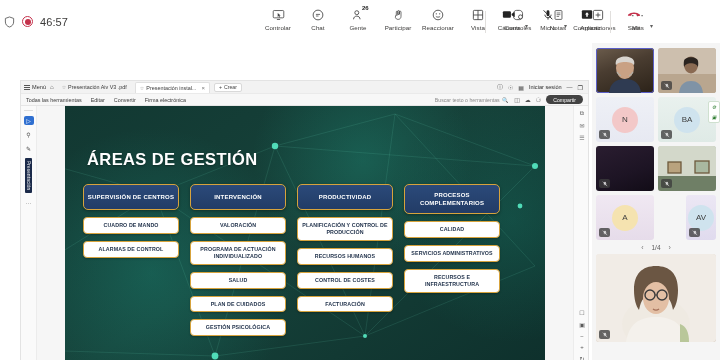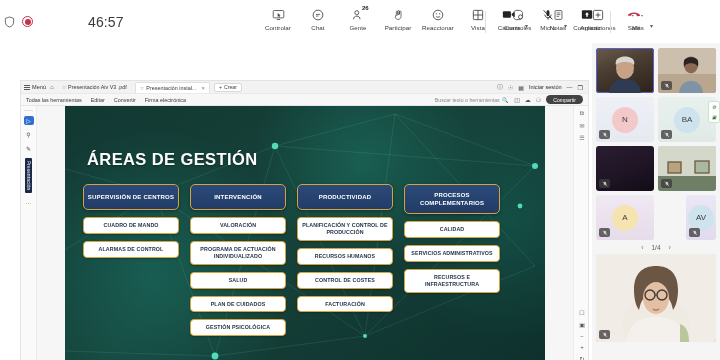--- a/index.html
+++ b/index.html
@@ -15,21 +15,21 @@
   
   #teams-bar{
     position:absolute; left:0; top:0; width:720px; height:43px;
     background:#fff; display:flex; align-items:center;
   }
   .tb-left{ display:flex; align-items:center; gap:7px; margin-left:4px; }
   .shield-ico{ width:11px; height:12px; }
   .rec-dot{ width:11px; height:11px; border-radius:50%; background:#fff;
             border:1px solid #c4314b; display:flex; align-items:center; justify-content:center;}
   .rec-dot i{ width:6px;height:6px;border-radius:50%;background:#c4314b; display:block;}
-  .rec-time{ font-size:14px; color:#3b3a39; letter-spacing:.1px;margin-left:48px;}
+  .rec-time{ font-size:11px; color:#3b3a39; letter-spacing:.1px;}
 
   .tb-center{ position:absolute; left:258px; top:4px; display:flex; align-items:center; }
   .tb-right { position:absolute; left:482px; top:4px; display:flex; align-items:center; }
 
   .tbtn{
     width:40px; min-width:40px; height:36px; display:flex; flex-direction:column;
     align-items:center; justify-content:flex-start; gap:2px; padding-top:3px;
     cursor:pointer; position:relative;
   }
   .tbtn .glyph{ height:15px; display:flex; align-items:center; justify-content:center; }

